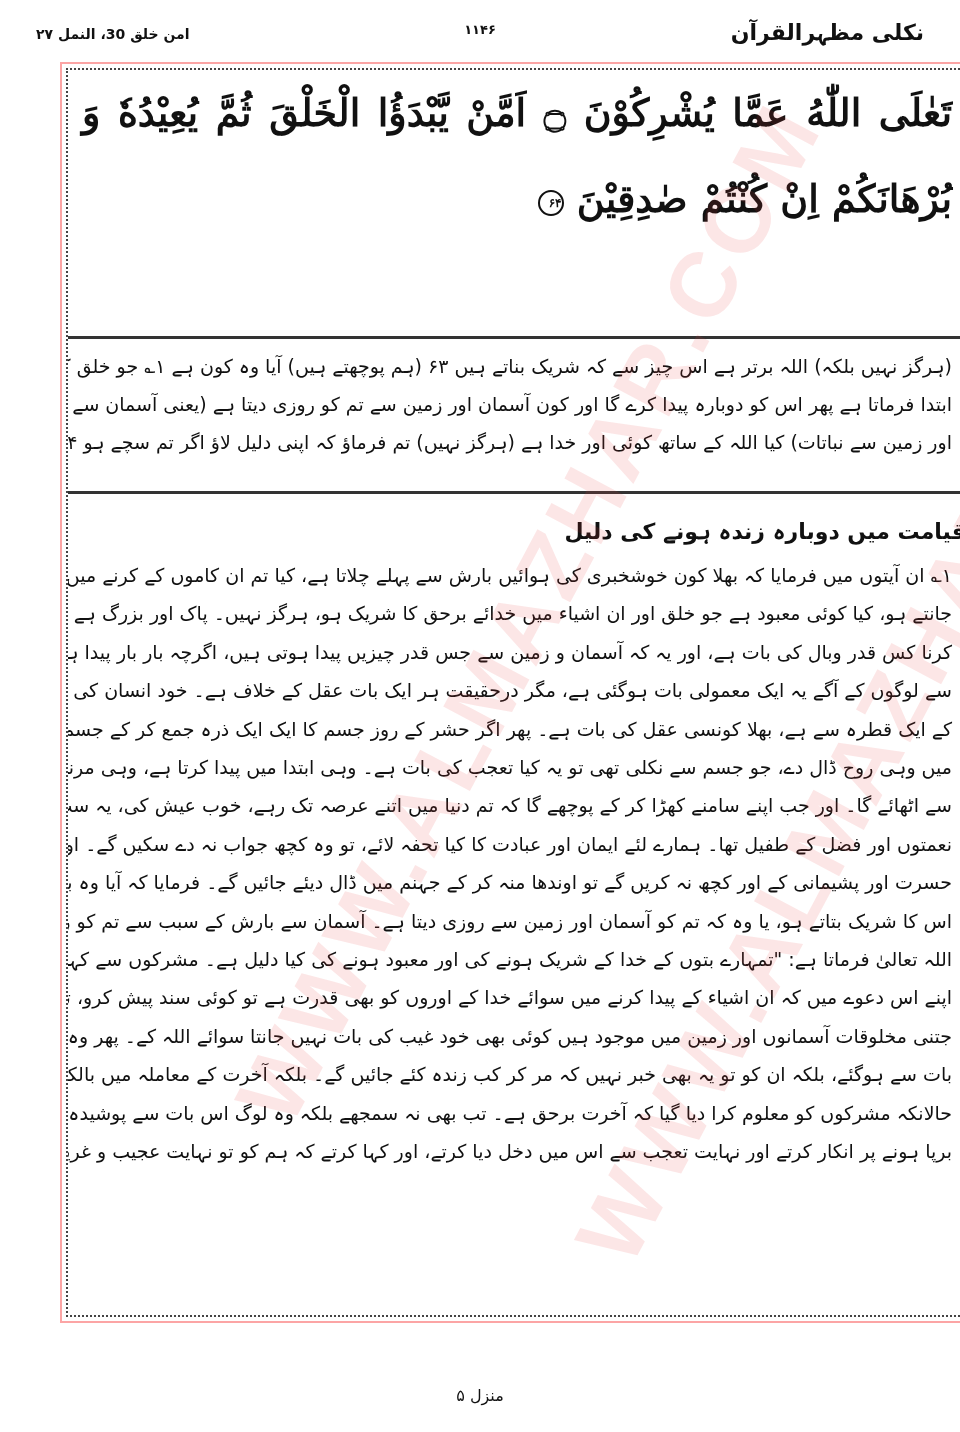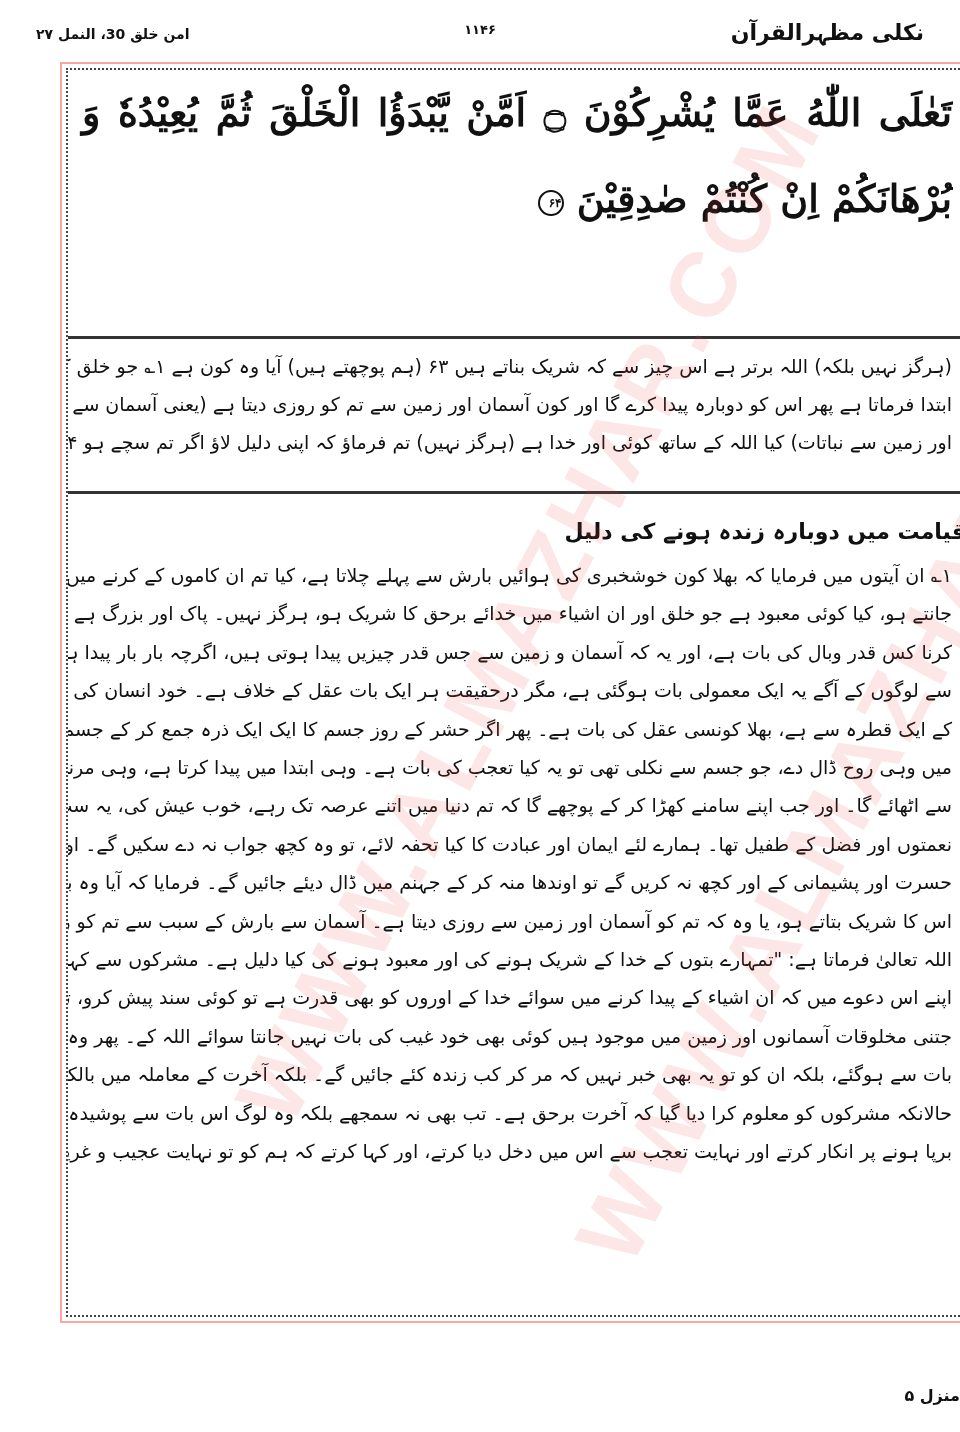--- a/index.html
+++ b/index.html
@@ -14,21 +14,21 @@
     .ayah { top: 0; height: 266px; border-bottom: 3px solid #333; }
     .ayah-line { direction: rtl; text-align: justify; text-align-last: justify; font-family: "DejaVu Serif", serif; font-weight: bold; font-size: 38px; line-height: 86px; padding: 0 14px; white-space: nowrap; overflow: hidden; }
     .ayah-line.last { text-align-last: right; }
     .trans { top: 269px; height: 152px; border-bottom: 3px solid #333; }
     .trans-line { direction: rtl; text-align: justify; text-align-last: justify; font-size: 19px; line-height: 38px; padding: 0 14px; white-space: nowrap; overflow: hidden; }
     .trans-line.last { text-align-last: right; }
     .tafsir { top: 424px; bottom: 0; }
     .tafsir-title { text-align: right; direction: rtl; font-size: 22px; font-weight: bold; line-height: 48px; margin-top: 14px; }
     .tafsir-line { direction: rtl; text-align: justify; text-align-last: justify; font-size: 19px; line-height: 38.4px; padding: 0 14px; white-space: nowrap; overflow: hidden; }
     .ayah-marker { display: inline-block; border: 2px solid #111; border-radius: 50%; font-size: 12px; width: 22px; height: 22px; line-height: 22px; text-align: center; vertical-align: middle; font-weight: bold; }
-    .footer { position: absolute; top: 1386px; left: 0; right: 0; text-align: right; direction: rtl; font-size: 16px; font-weight: bold; }
+    .footer { position: absolute; top: 1386px; left: 0; right: 0; text-align: center; direction: rtl; font-size: 16px; font-weight: normal; }
     .watermark { position: absolute; pointer-events: none; color: rgba(230, 60, 60, 0.13); font-size: 92px; font-weight: bold; font-family: "Liberation Sans", sans-serif; transform: rotate(-62deg); white-space: nowrap; letter-spacing: 6px; }
     .wm1 { left: -40px; top: 560px; }
     .wm2 { left: 300px; top: 700px; }
   </style>
 </head>
 <body>
 
 <div class="header">
   <div class="header-right">نکلی مظہرالقرآن</div>
   <div class="header-center">۱۱۴۶</div>

